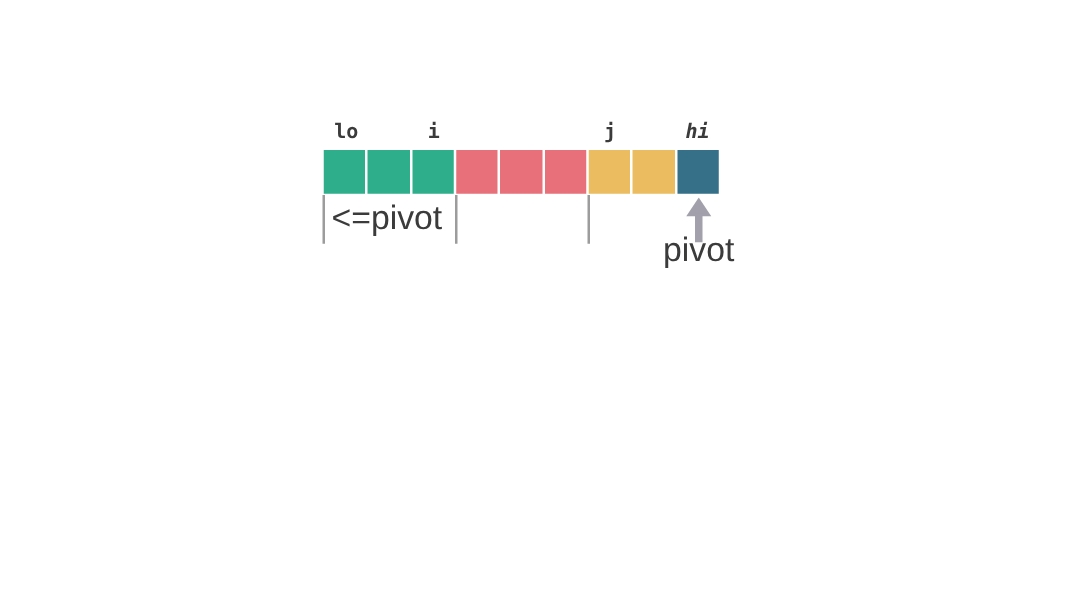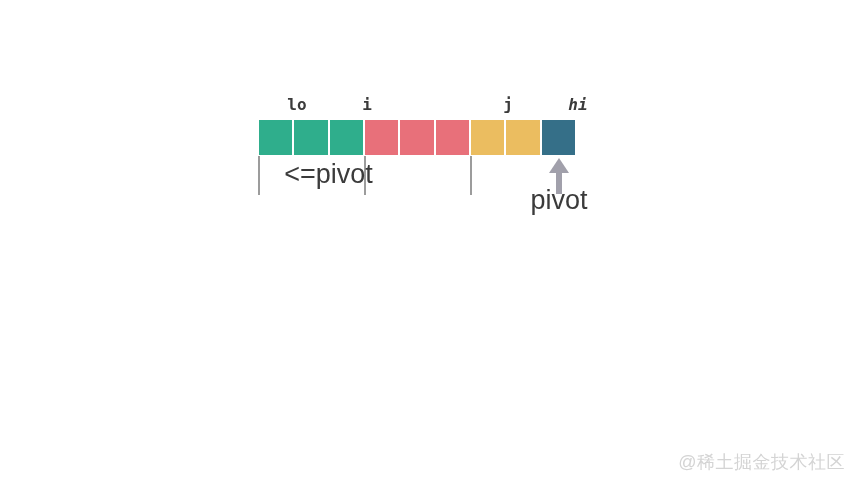--- a/index.html
+++ b/index.html
@@ -14,21 +14,21 @@
     position:absolute;left:259px;top:120px;width:316px;height:35px;
     display:flex;gap:2px;
   }
   .cell{flex:1 1 0;height:35px;}
 
   
   .idx{
     position:absolute;top:96px;height:18px;width:34px;
     font-family:"DejaVu Sans Mono","Liberation Mono",monospace;
     font-weight:bold;font-size:16px;line-height:18px;
-    color:var(--label-text,#3b3b3b);text-align:center;margin-left:20px;
+    color:var(--label-text,#3b3b3b);text-align:center;
   }
   .idx-lo{left:260px;}
   .idx-i{left:330px;}
   .idx-j{left:471px;}
   .idx-hi{left:541px;font-style:italic;}
 
   
   .tick{
     position:absolute;top:156px;width:2px;height:39px;
     background:var(--tick,#9c9c9c);
@@ -36,21 +36,21 @@
   .tick-1{left:258px;}
   .tick-2{left:364px;}
   .tick-3{left:470px;}
 
   
   .region-label{
     position:absolute;top:159px;height:30px;
     font-size:27px;line-height:30px;color:var(--label-text,#3b3b3b);
     text-align:center;white-space:nowrap;
   }
-  .region-le{left:277px;width:103px;}
+  .region-le{left:258px;width:103px;}
   .region-gt{left:366px;width:104px;}
 
   
   .arrow{position:absolute;left:546px;top:158px;width:26px;height:36px;}
 
   
   .pivot-label{
     position:absolute;left:508px;top:184px;width:102px;height:32px;
     font-size:27px;line-height:32px;color:var(--label-text,#3b3b3b);
     text-align:center;
@@ -91,15 +91,14 @@
 
   <div class="region-label region-le">&lt;=pivot</div>
 
   <svg class="arrow" viewBox="0 0 26 36" xmlns="http://www.w3.org/2000/svg">
     <polygon points="13,0 3,15 23,15" fill="var(--arrow,#a1a0ab)"></polygon>
     <rect x="10" y="13" width="6" height="23" fill="var(--arrow,#a1a0ab)"></rect>
   </svg>
 
   <div class="pivot-label">pivot</div>
 
-  <div class="watermark">@稀土掘金技术社区</div>
 
 </div>
 
 </body></html>

